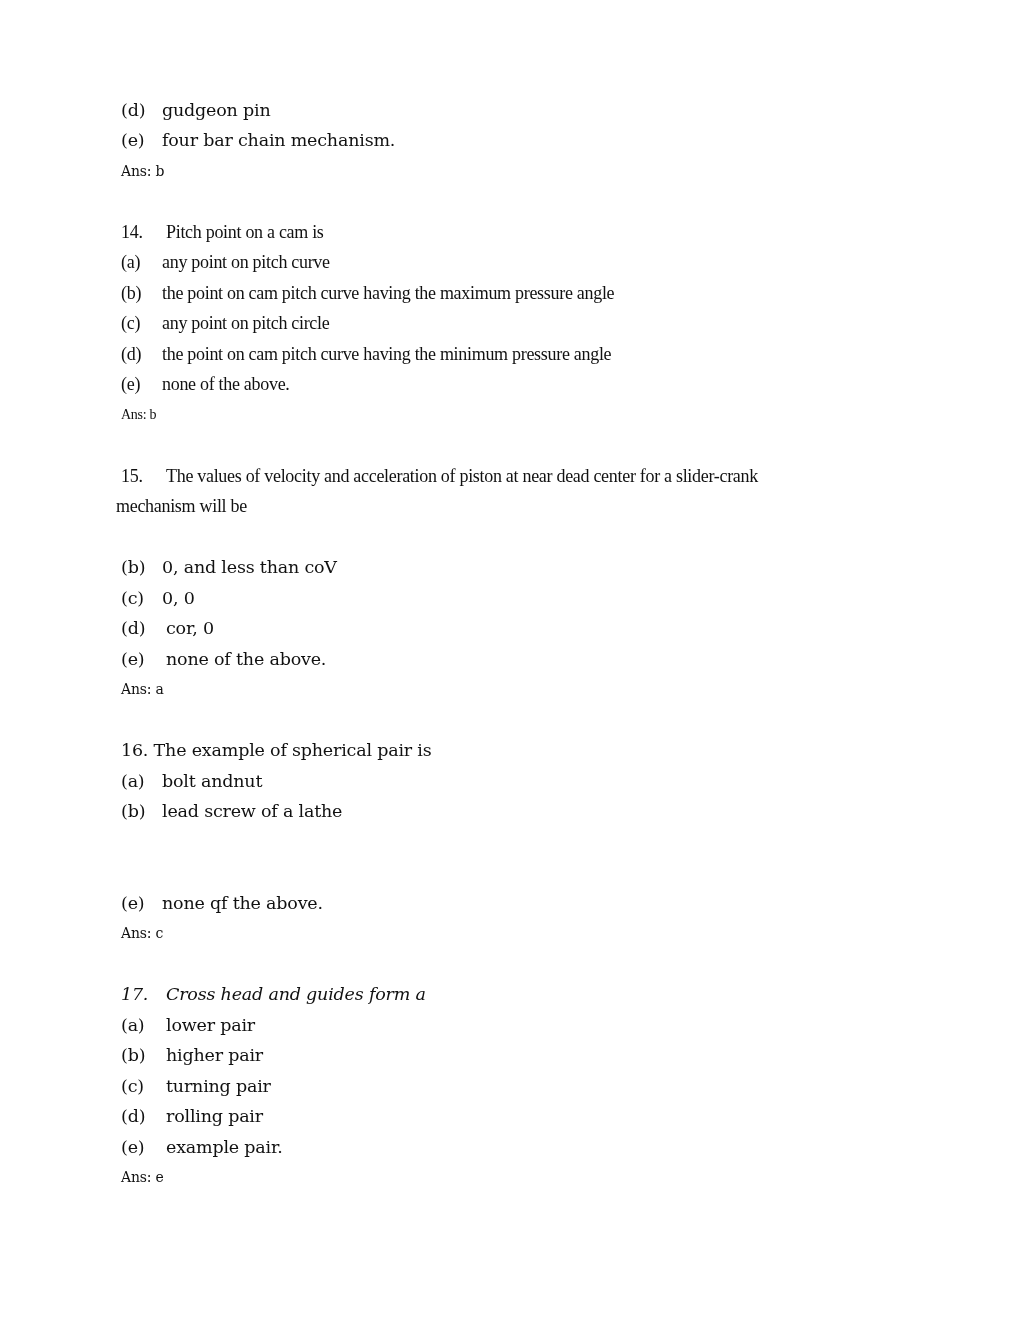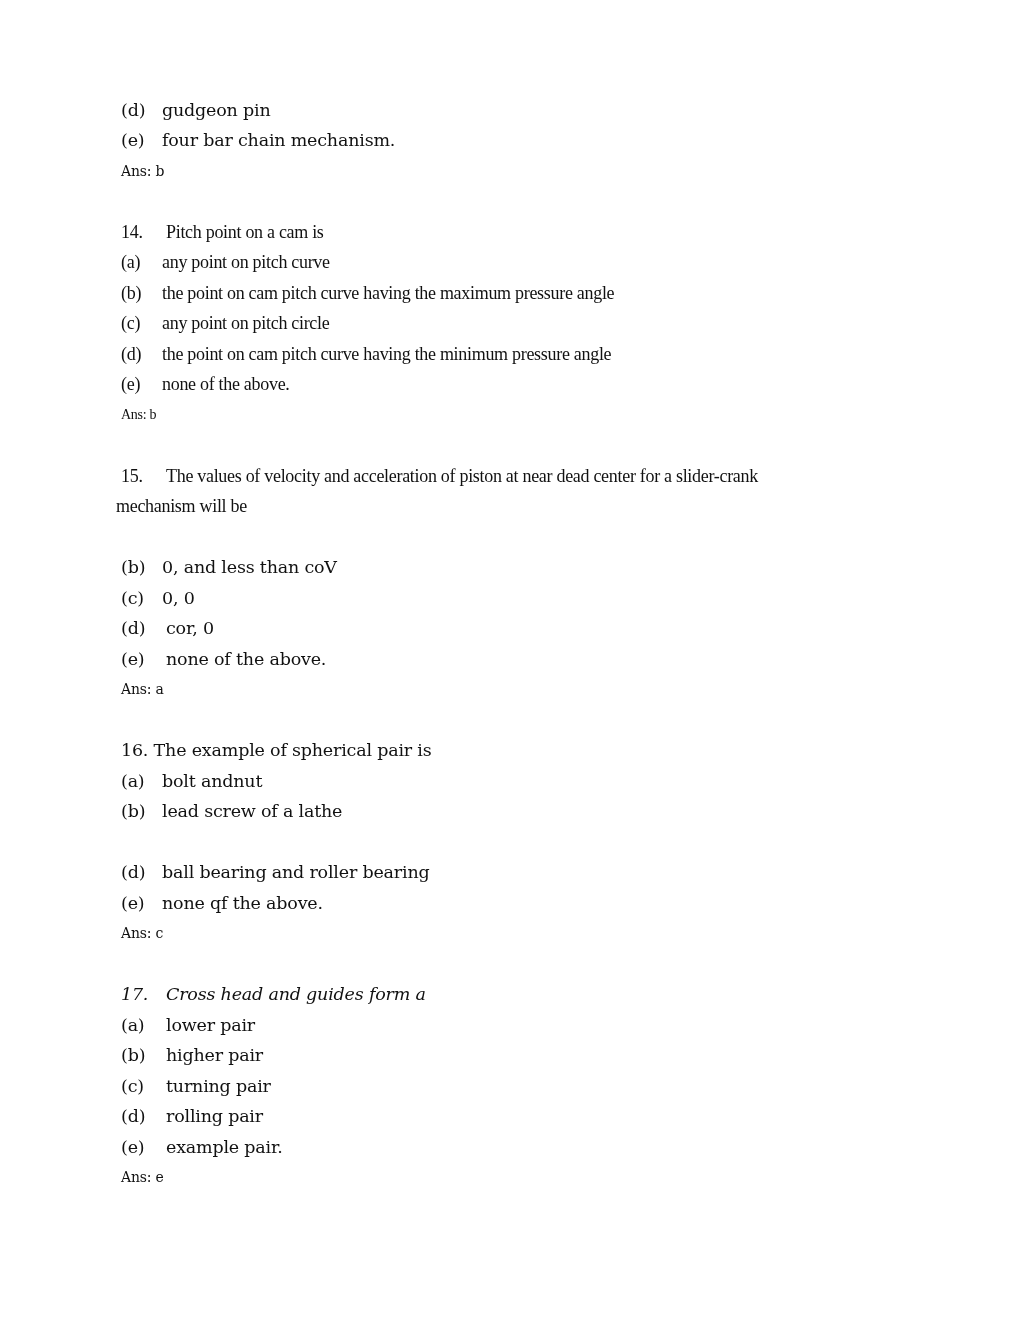--- a/index.html
+++ b/index.html
@@ -100,23 +100,20 @@
 
   <div class="line" style="left:100px; top:735px;">
     <span>16.</span> <span>The example of spherical pair is</span>
   </div>
   <div class="line" style="left:100px; top:766px;">
     <span class="label">(a)</span><span>bolt andnut</span>
   </div>
   <div class="line" style="left:100px; top:796px;">
     <span class="label">(b)</span><span>lead screw of a lathe</span>
   </div>
-  <div class="line" style="left:100px; top:857px;">
-    <span class="label">(d)</span><span>ball bearing and roller bearing</span>
-  </div>
   <div class="line" style="left:100px; top:888px;">
     <span class="label">(e)</span><span>none qf the above.</span>
   </div>
   <div class="line ans" style="left:100px; top:918px;">Ans: c</div>
 
   <div class="line" style="left:100px; top:979px;font-style:italic;">
     <span class="label wide">17.</span><span>Cross head and guides form a</span>
   </div>
   <div class="line" style="left:100px; top:1010px;">
     <span class="label wide">(a)</span><span>lower pair</span>

